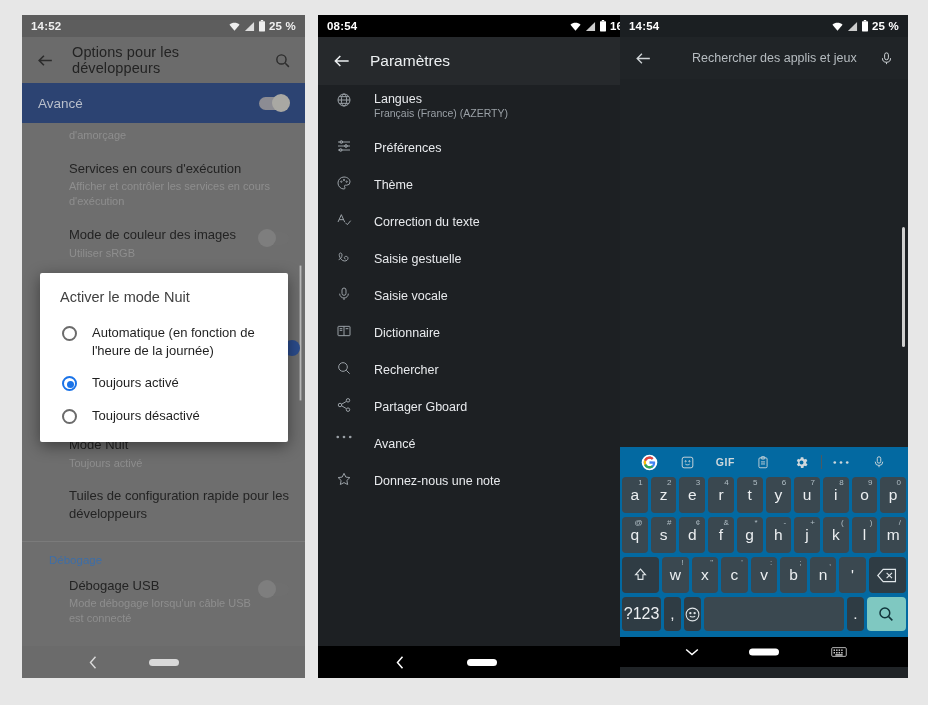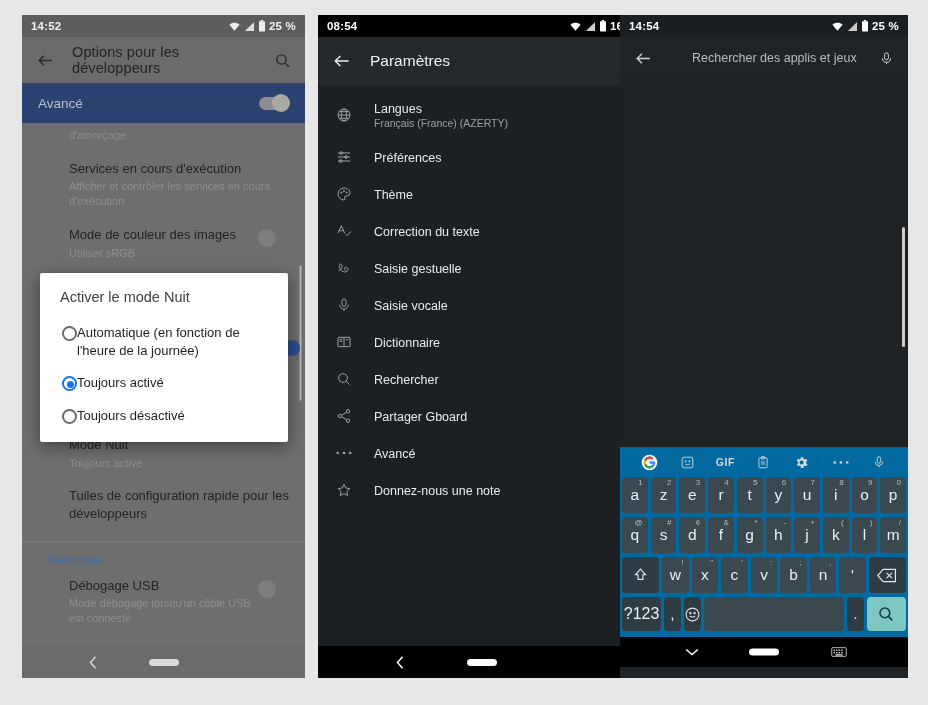--- a/index.html
+++ b/index.html
@@ -82,21 +82,21 @@
   .dialog {
     position: absolute; left: 18px; top: 258px; width: 248px;
     background: #fff; border-radius: 2px;
     box-shadow: 0 4px 16px rgba(0,0,0,.45);
     padding: 16px 0 10px;
   }
   .dialog .dtitle {
     font-size: 14.5px; color: #404040; padding: 0 20px 12px; font-weight: normal;
   }
   .radio-row {
-    display: flex; align-items: flex-start; 
+    display: flex; align-items: flex-start; gap: 15px;
     padding: 7px 20px 7px 22px;
   }
   .radio {
     flex: 0 0 auto; width: 15px; height: 15px; border-radius: 50%;
     border: 2px solid #6b6b6b; margin-top: 2px; position: relative;
   }
   .radio.sel { border-color: #1a73e8; }
   .radio.sel::after {
     content: ""; position: absolute; left: 3px; top: 3px;
     width: 7px; height: 7px; border-radius: 50%; background: #1a73e8;
@@ -125,21 +125,21 @@
     left: 318px; top: 15px; width: 328px; height: 663px;
     background: #1d2023;
   }
   #panel2 .statusbar { background: #000; color: #fff; }
   #panel2 .appbar {
     height: 48px; display: flex; align-items: center;
     padding: 0 14px; gap: 18px; background: #26292c;
   }
   #panel2 .appbar .title { font-size: 15.5px; color: #eceff1; flex: 1; }
   .g-item {
-    display: flex; align-items: center; gap: 20px;
+    display: flex; gap: 20px;
     padding: 0 16px; height: 37px;
   }
   .g-item .gico { width: 20px; display: flex; justify-content: center; color: #9aa0a6; }
   .g-item .gtxt .gt { font-size: 12.5px; color: #e8eaed; }
   .g-item .gtxt .gs { font-size: 10.5px; color: #9aa0a6; margin-top: 1px; }
   .g-item.two { height: 46px; }
 
   
   #panel3 {
     left: 620px; top: 15px; width: 288px; height: 663px;

